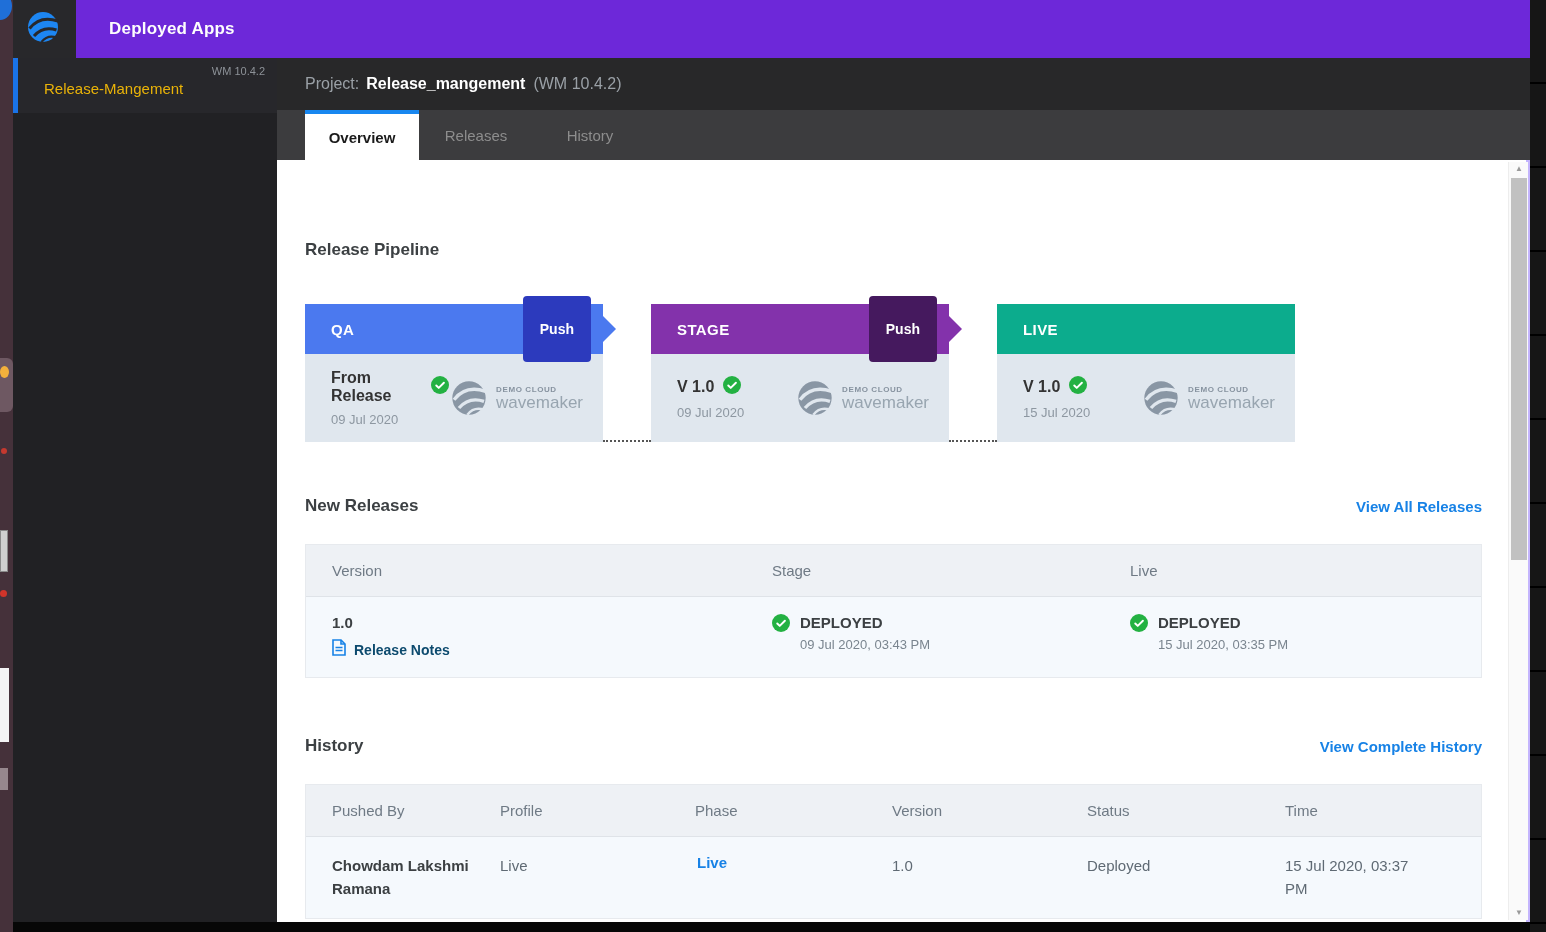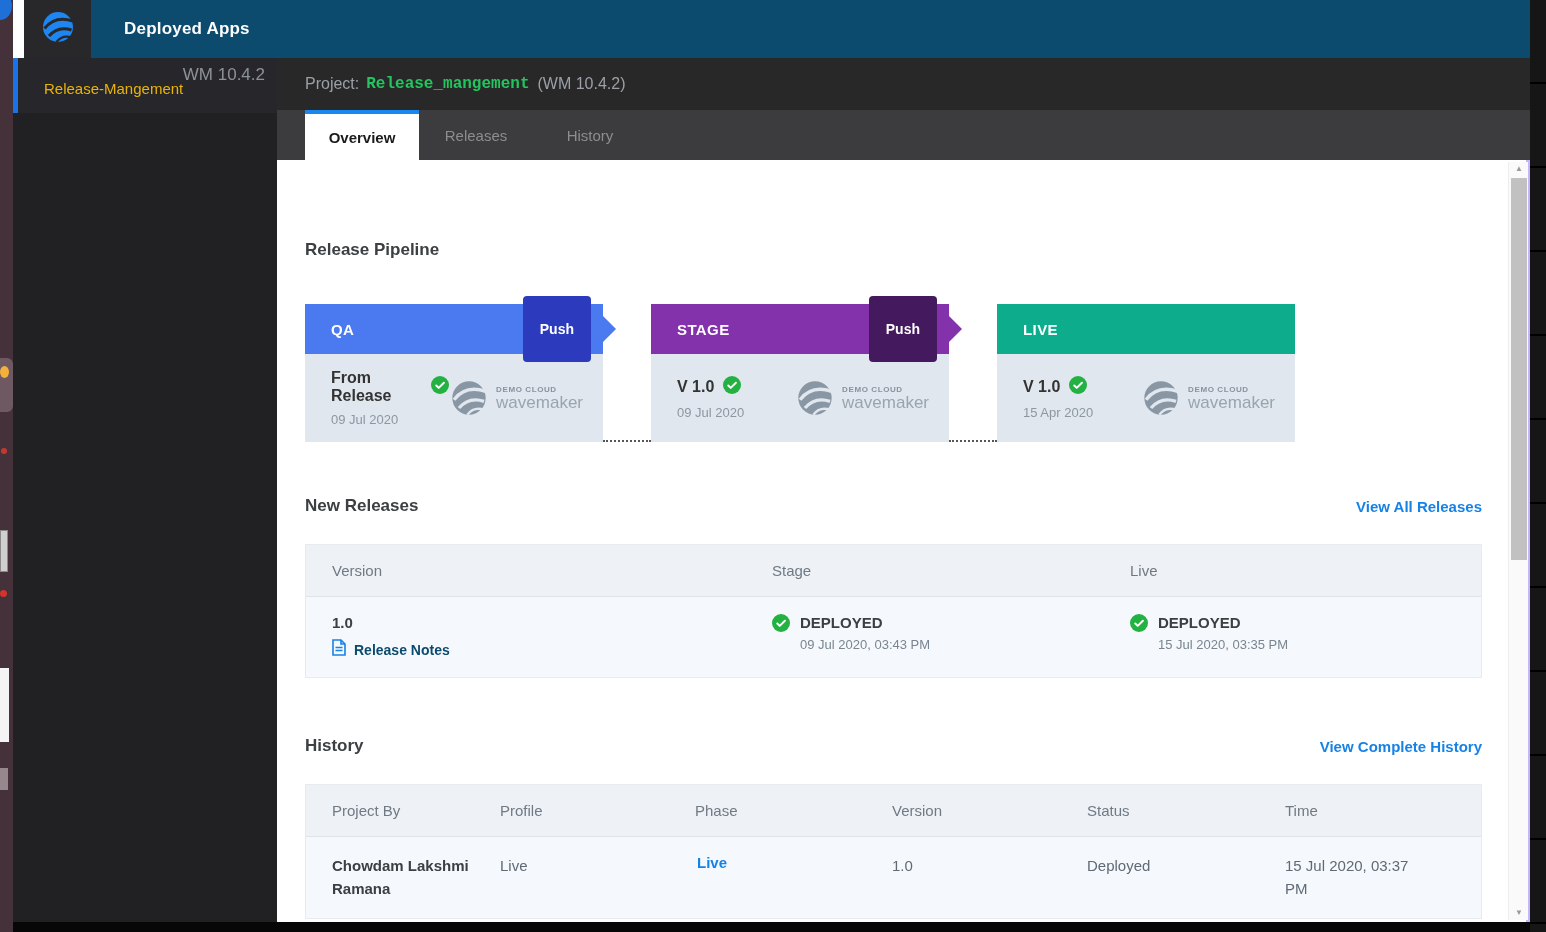--- a/index.html
+++ b/index.html
@@ -12,34 +12,34 @@
   .dock-blue-frag { position:absolute; left:-12px; top:-8px; width:24px; height:28px; border-radius:50%; background:#1f6fd8; }
   .dock-hl { position:absolute; left:0; top:358px; width:13px; height:54px; background:#6e5862; border-radius:0 6px 6px 0; }
   .dock-orange { position:absolute; left:0; top:366px; width:9px; height:12px; border-radius:50%; background:#f3b13c; }
   .dock-red1 { position:absolute; left:1px; top:448px; width:6px; height:6px; border-radius:50%; background:#c4392f; }
   .dock-gray-rect { position:absolute; left:0; top:530px; width:8px; height:42px; background:#cfcfcf; border:1px solid #8a8a8a; }
   .dock-red2 { position:absolute; left:0; top:590px; width:7px; height:7px; border-radius:50%; background:#d1342a; }
   .dock-white-rect { position:absolute; left:0; top:668px; width:9px; height:74px; background:#f4f4f4; }
   .dock-frag3 { position:absolute; left:0; top:768px; width:8px; height:22px; background:#96878d; }
 
   
-  .topbar { position:absolute; left:24px; top:0; right:0; height:58px; background:#0c4a6e; z-index:4; }
+  .topbar { position:absolute; left:9px; top:0; right:0; height:58px; background:#6d28d9; z-index:4; }
   .logo-box { position:absolute; left:0; top:0; width:67px; height:58px; background:#28282b; display:flex; align-items:center; justify-content:center; }
   .topbar-title { position:absolute; left:100px; top:0; height:58px; display:flex; align-items:center; color:#fdfdfd; font-size:17px; font-weight:bold; letter-spacing:.2px; }
 
   
   .sidebar { position:absolute; left:13px; top:58px; width:264px; bottom:10px; background:#212124; z-index:3; }
   .sidebar-item { position:relative; height:55px; background:#27272b; border-left:5px solid #1a73e8; }
   .sidebar-item-name { position:absolute; left:26px; top:50%; transform:translateY(-38%); color:#eab308; font-size:15px; font-weight:normal; }
-  .sidebar-item-version { position:absolute; right:12px; top:7px; color:#8d9298; font-size:17px; }
+  .sidebar-item-version { position:absolute; right:12px; top:7px; color:#8d9298; font-size:11px; }
 
   
   .proj-header { position:absolute; left:277px; top:58px; right:16px; height:52px; background:#282829; display:flex; align-items:center; padding-left:28px; font-size:16px; }
   .proj-label { color:#9aa0a6; margin-right:7px; }
-  .proj-name { color:#22c55e; font-weight:bold;font-family:Liberation Mono, monospace; }
+  .proj-name { color:#ffffff; font-weight:bold; }
   .proj-version { color:#9aa0a6; margin-left:8px; }
   .tabbar { position:absolute; left:277px; top:110px; right:16px; height:50px; background:#3c3c3e; display:flex; padding-left:28px; }
   .tab { width:114px; display:flex; align-items:center; justify-content:center; font-size:15px; color:#8d8d8d; font-weight:500; cursor:pointer; }
   .tab.active { background:#fff; color:#1b1b1b; font-weight:bold; border-top:4px solid #1887f0; }
 
   
   .content { position:absolute; left:277px; top:160px; right:16px; bottom:10px; background:#fff; overflow:hidden; border-right:4px solid #c4b5fd; }
   .content-inner { padding:80px 0 0 28px; width:1205px; }
 
   .section-title { font-size:17px; font-weight:bold; color:#3c4043; }
@@ -245,21 +245,21 @@
             <div>
               <div class="pcard-ver-row">
                 <span class="pcard-ver">V 1.0</span>
                 <span class="check-icon">
                   <svg width="18" height="18" viewBox="0 0 24 24">
                       <circle cx="12" cy="12" r="12" fill="#23b142"></circle>
                       <path d="M7 12.6l3.3 3.3L17.2 9" stroke="#fff" stroke-width="2.6" fill="none" stroke-linecap="round" stroke-linejoin="round"></path>
                     </svg>
                 </span>
               </div>
-              <div class="pcard-date">15 Apr 2020</div>
+              <div class="pcard-date">15 Jul 2020</div>
             </div>
             <div class="wm-logo-gray">
               <svg width="40" height="40" viewBox="0 0 48 48">
                 <circle cx="24" cy="24" r="20" fill="#8996a4"></circle>
                 <path d="M6 26 Q 20 8 44 16" stroke="#e0e7ee" stroke-width="4" fill="none"></path>
                 <path d="M12 36 Q 24 22 42 28" stroke="#e0e7ee" stroke-width="4" fill="none"></path>
                 <path d="M22 44 Q 30 34 42 38" stroke="#e0e7ee" stroke-width="3" fill="none"></path>
               </svg>
               <span class="wm-logo-text">
                 <div class="wm-logo-small">DEMO CLOUD</div>
@@ -326,21 +326,21 @@
         </div>
       </div>
 
       <div class="section-head-row section-gap2">
         <div class="section-title">History</div>
         <a class="view-link">View Complete History</a>
       </div>
 
       <div class="data-table">
         <div class="t-head">
-          <div class="t-cell h-c1">Project By</div>
+          <div class="t-cell h-c1">Pushed By</div>
           <div class="t-cell h-c3">Profile</div>
           <div class="t-cell h-c2">Phase</div>
           <div class="t-cell h-c4">Version</div>
           <div class="t-cell h-c5">Status</div>
           <div class="t-cell h-c6">Time</div>
         </div>
         <div class="t-row">
           <div class="t-cell h-c1"><span class="hist-name">Chowdam Lakshmi Ramana</span></div>
           <div class="t-cell h-c2"><span class="hist-plain">Live</span></div>
           <div class="t-cell h-c3"><a class="hist-link">Live</a></div>

